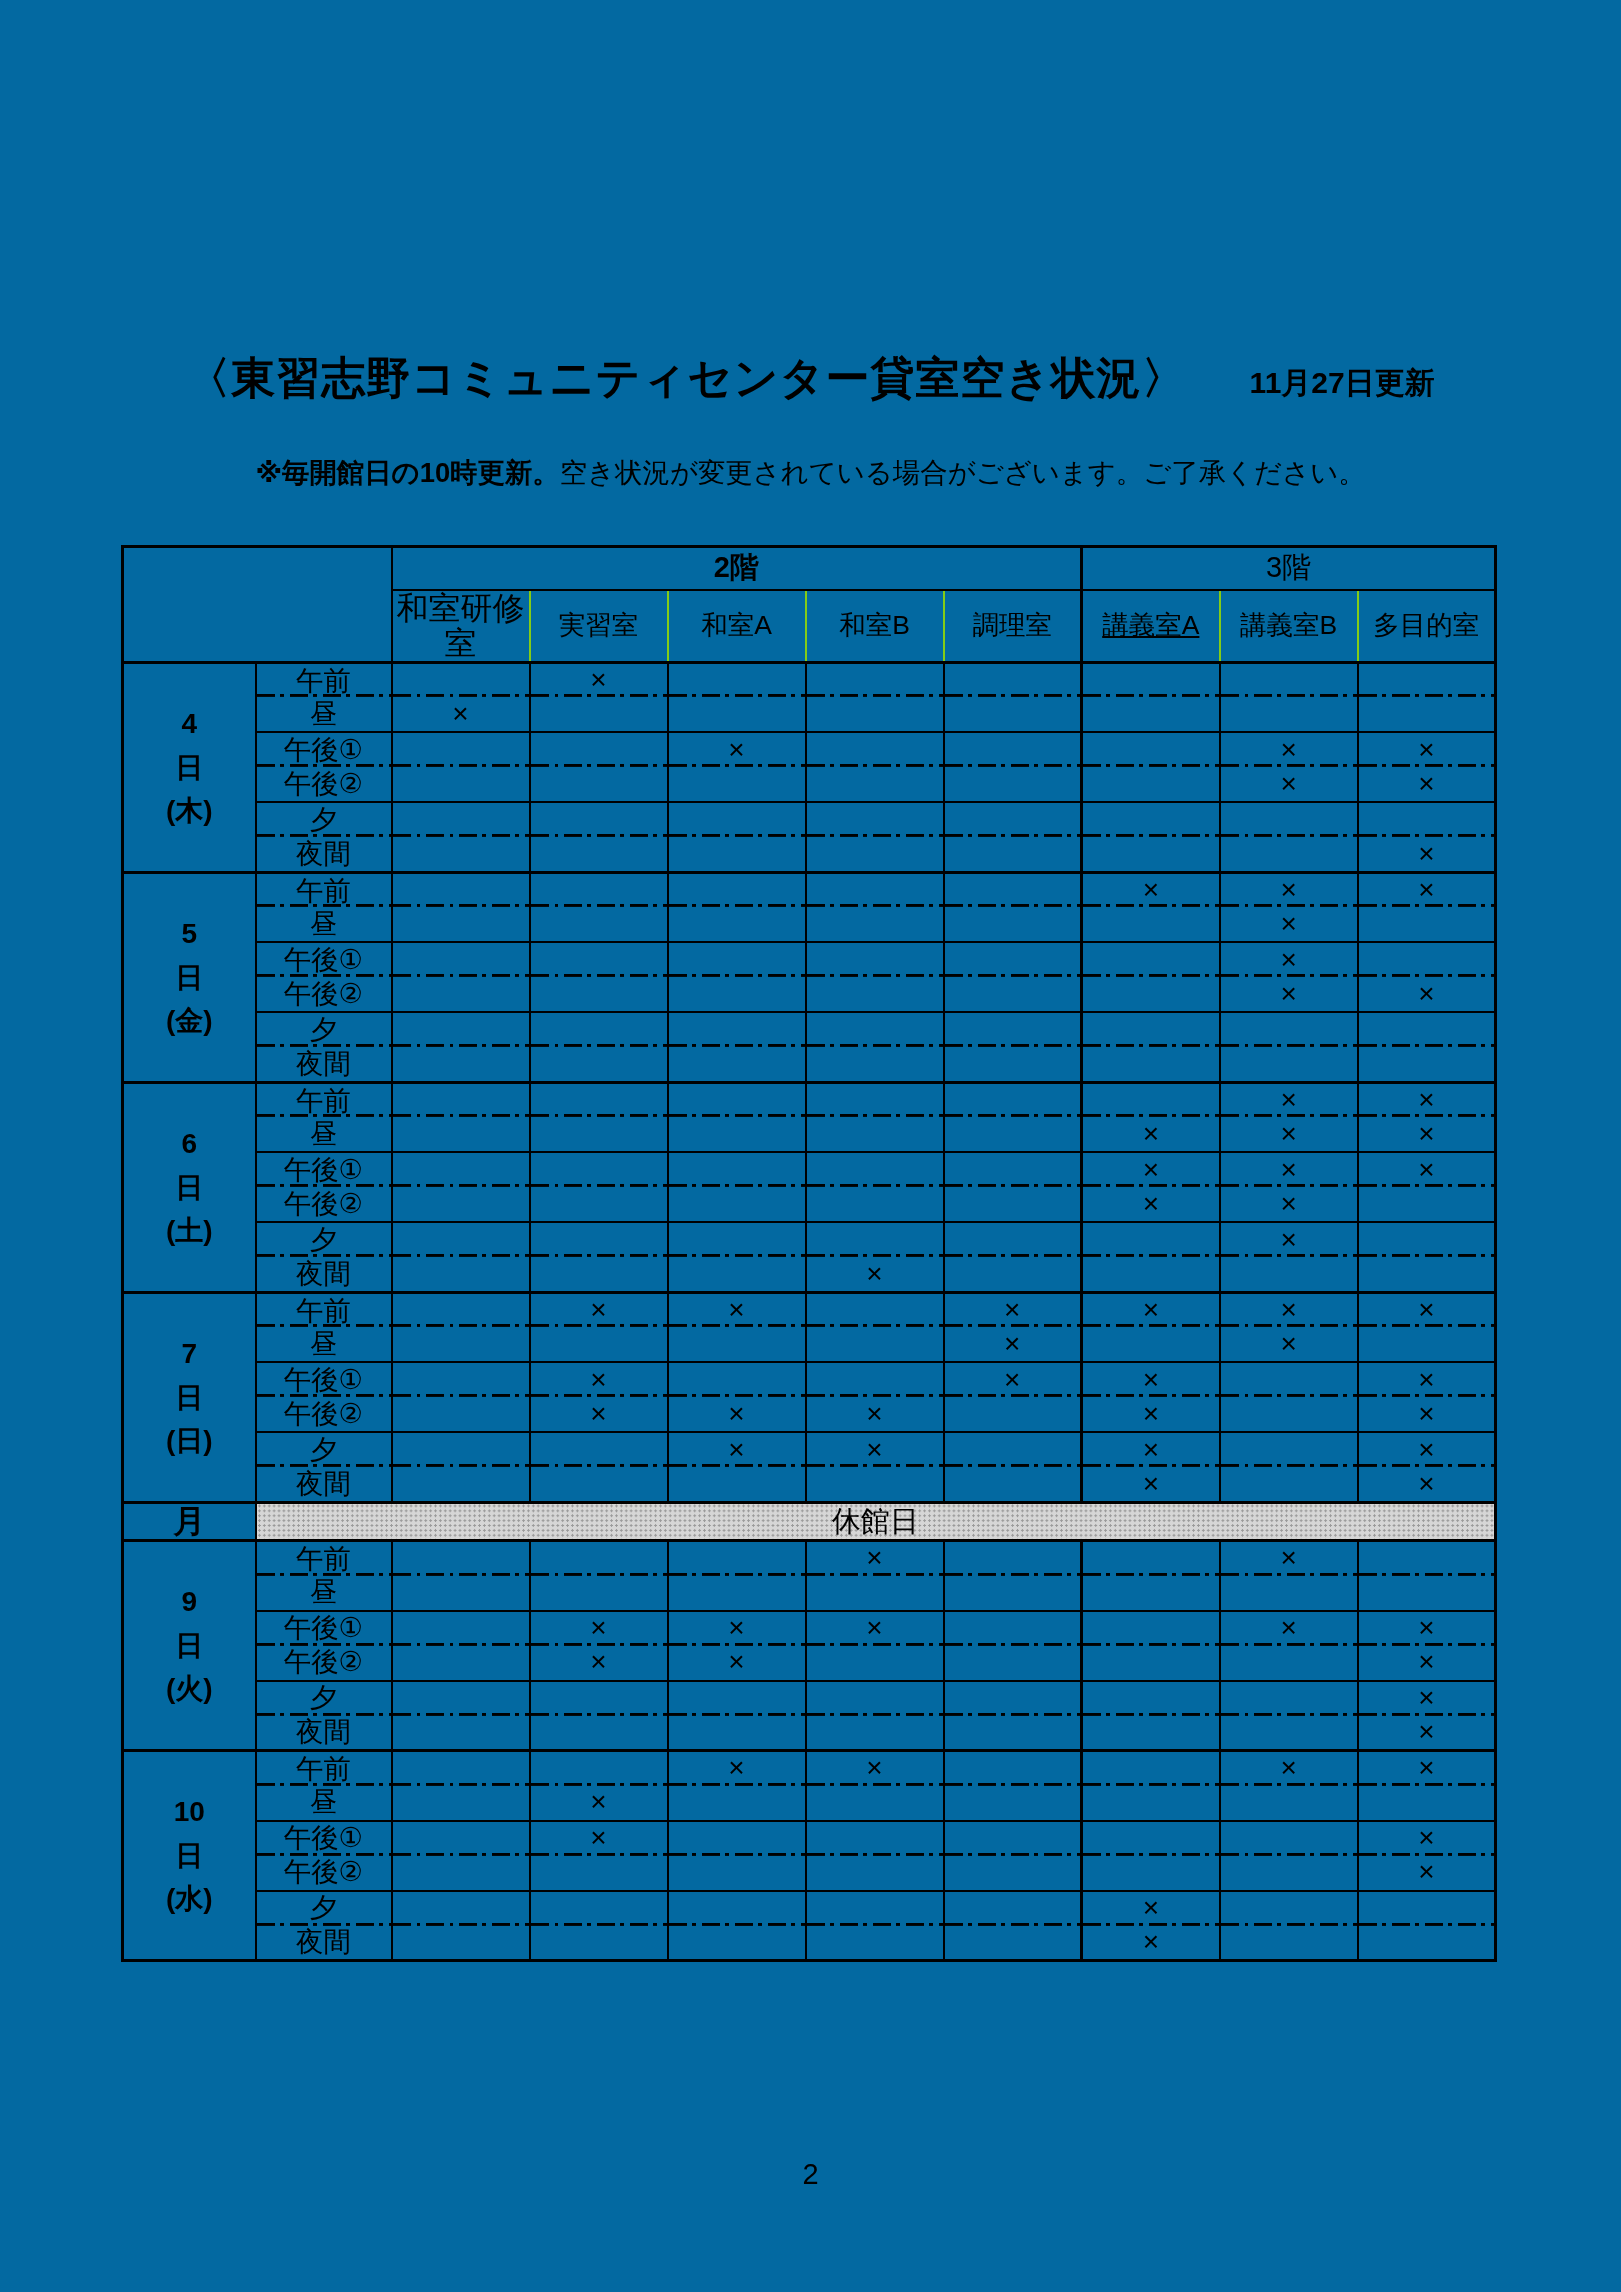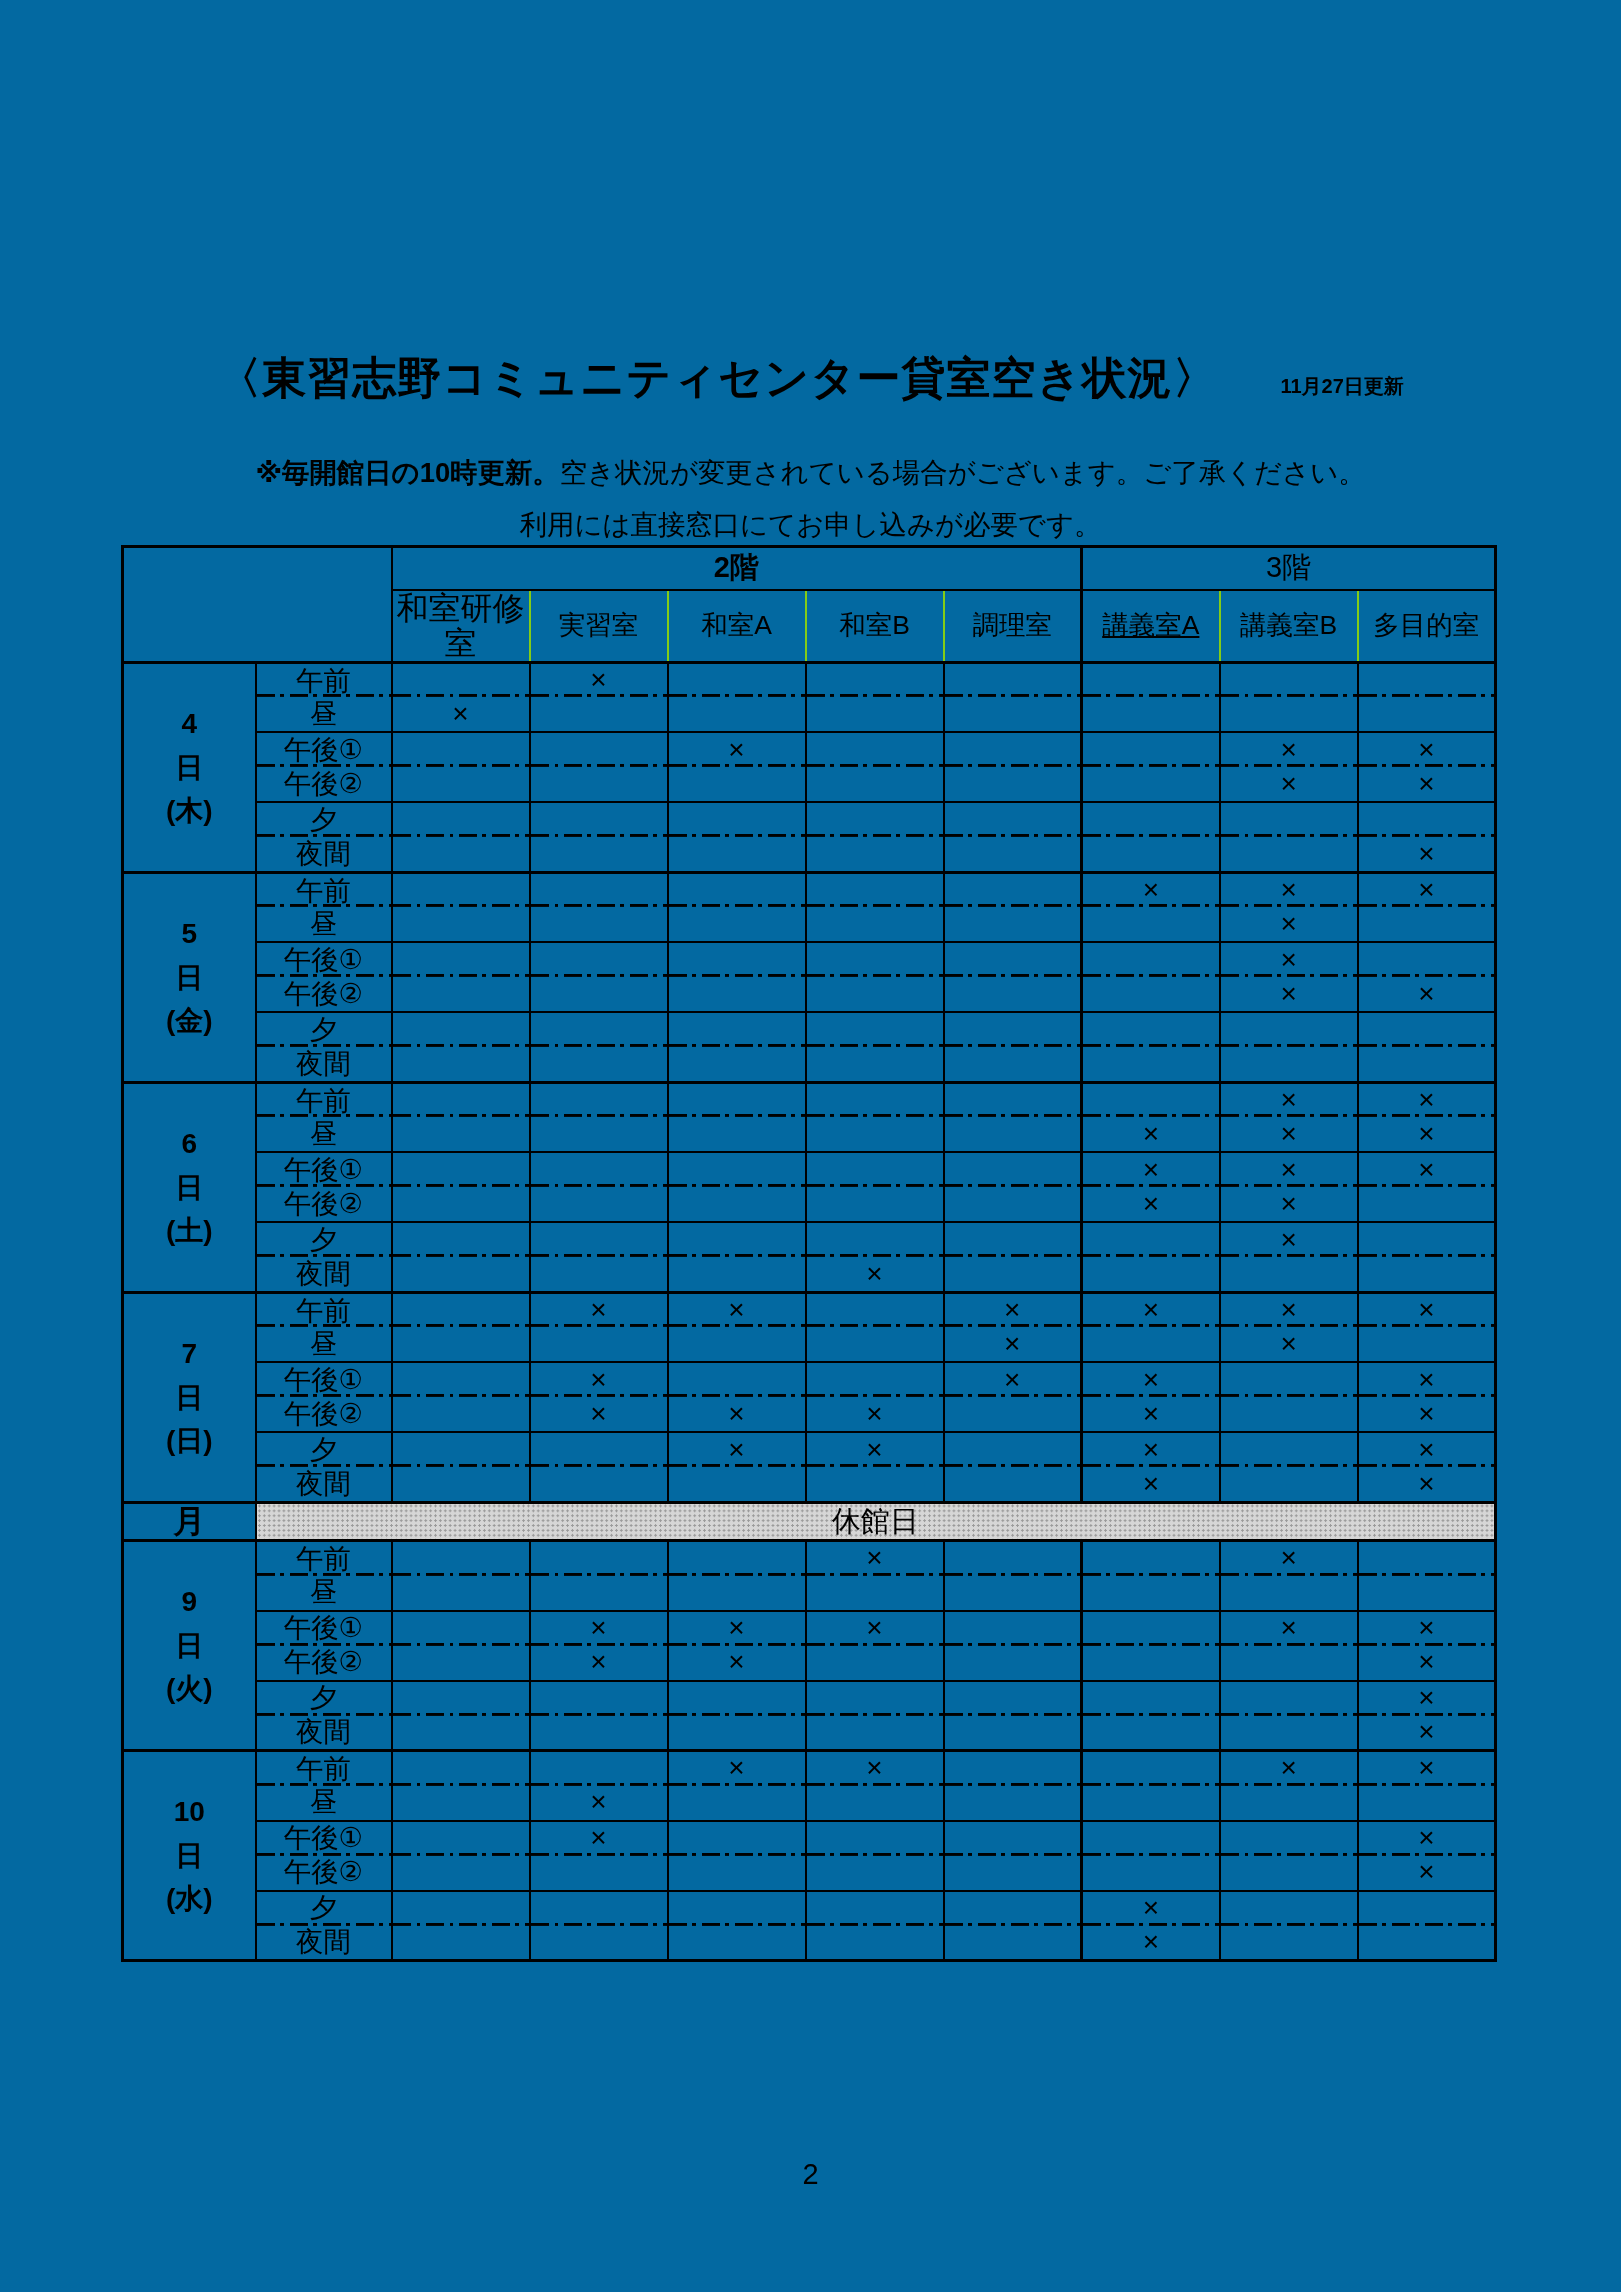--- a/index.html
+++ b/index.html
@@ -5,21 +5,21 @@
   html,body{margin:0;padding:0;background:#888;}
   .sheet{
     position:relative;width:1621px;height:2293px;background:#0369a1;
     font-family:"Liberation Sans","DejaVu Sans",sans-serif;color:#000;
     margin:0 auto;overflow:hidden;
   }
   
   .title-row{position:absolute;top:349px;left:0;width:100%;
     display:flex;justify-content:center;align-items:baseline;gap:63px;}
   .doc-title{font-size:44px;font-weight:bold;letter-spacing:1px;white-space:nowrap;}
-  .updated{font-size:20px;font-weight:bold;white-space:nowrap;}
+  .updated{font-size:30px;font-weight:bold;white-space:nowrap;}
   .note1{position:absolute;top:455px;left:0;width:100%;text-align:center;font-size:27.4px;}
   .note1 .b{font-weight:bold;}
   .note2{position:absolute;top:507px;left:0;width:100%;text-align:center;font-size:27.4px;}
   
   table.avail{
     position:absolute;left:121px;top:545px;width:1375px;
     border-collapse:collapse;table-layout:fixed;border:3.9px solid #000;
   }
   .col-date{width:133px;}
   .col-time{width:136px;}
@@ -60,21 +60,20 @@
 <body>
 
 <div class="sheet">
 
   <div class="title-row">
     <span class="doc-title">〈東習志野コミュニティセンター貸室空き状況〉</span>
     <span class="updated">11月27日更新</span>
   </div>
 
   <div class="note1"><span class="b">※毎開館日の10時更新。</span><span>空き状況が変更されている場合がございます。ご了承ください。</span></div>
-  <div class="note2">利用には直接窓口にてお申し込みが必要です。</div>
 
   <table class="avail">
     <colgroup>
       <col class="col-date">
         <col class="col-time">
       <col class="col-room">
         <col class="col-room">
         <col class="col-room">
         <col class="col-room">
       <col class="col-room">

